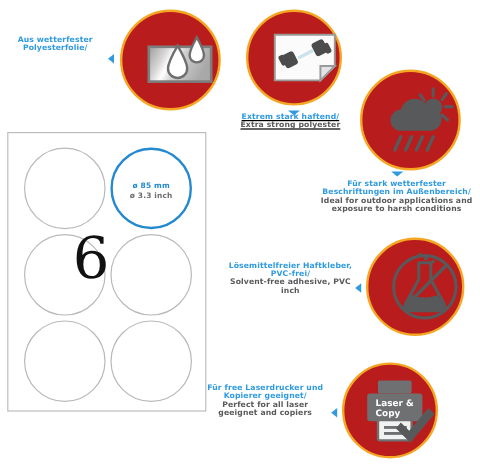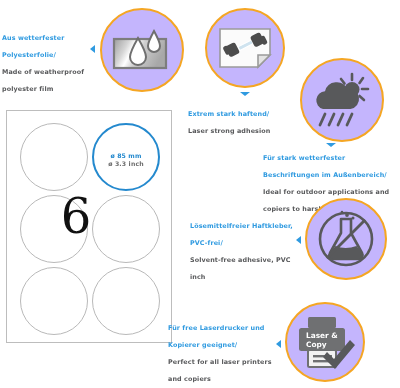--- a/index.html
+++ b/index.html
@@ -65,33 +65,34 @@
     line-height: 48px;
     color: #111111;
     font-weight: 400;
   }
 
   
   .ring {
     position: absolute;
     border-radius: 50%;
     border: 2.5px solid #f5a623;
-    background: #c4b5fd;
+    background: #b91c1c;
     box-sizing: border-box;
     display: flex;
     align-items: center;
-    justify-content: center;
+    justify-content: flex-end;
   }
   .ring svg { display: block; }
 
   
   .caption {
     position: absolute;
+    text-align: center;
     font-size: 6.4px;
-    line-height: 17px;
+    line-height: 7px;
     letter-spacing: .1px;
   }
   .caption .de {
     color: #2f9ae0;
     font-weight: bold;
     display: block;
   }
   .caption .en {
     color: #58595b;
     font-weight: bold;
@@ -148,44 +149,43 @@
         </defs>
         <rect x="2" y="13" width="52" height="29" fill="url(#filmGrad)" stroke="#7d7d7d" stroke-width="2.2"></rect>
         <path d="M26 12 C26 12, 18 26, 18 31 a8 8 0 0 0 16 0 c0 -5 -8 -19 -8 -19 z" fill="#ffffff" stroke="#6f6f6f" stroke-width="2"></path>
         <path d="M42 5 C42 5, 36 16, 36 20 a6 6 0 0 0 12 0 c0 -4 -6 -15 -6 -15 z" fill="#ffffff" stroke="#6f6f6f" stroke-width="2"></path>
       </svg>
     </span>
   </div>
   <div class="abs arrow left" style="left:90px; top:45px;"></div>
   <div class="abs caption" style="left:2px; top:30px; width:88px;">
     <span class="de">Aus wetterfester Polyesterfolie/</span>
-    <span class="en">Made of weatherproof polyester film</span>
   </div>
 
   <div class="abs ring" style="left:205px; top:8px; width:80px; height:80px;">
     <span>
       <svg width="58" height="50" viewBox="0 0 58 50">
         <path d="M4 6 h50 v26 l-12 12 h-38 z" fill="#fbfbfb" stroke="#9a9a9a" stroke-width="1.6"></path>
         <path d="M54 32 l-12 12 v-12 z" fill="#e3e3e3" stroke="#9a9a9a" stroke-width="1.6"></path>
         <g stroke="#ffffff" stroke-width="1">
           <rect x="22" y="20.5" width="15" height="4" rx="1" fill="#cfe3ef" transform="rotate(-27 29 22)"></rect>
         </g>
         <g fill="#4c4c4c">
           <rect x="11" y="21" width="11" height="12" rx="2.5" transform="rotate(-27 16 27)"></rect>
           <rect x="8" y="23" width="5" height="9" rx="2" transform="rotate(-27 10 27)"></rect>
           <rect x="36" y="11" width="11" height="12" rx="2.5" transform="rotate(-27 41 17)"></rect>
           <rect x="45" y="13" width="5" height="9" rx="2" transform="rotate(-27 47 17)"></rect>
         </g>
       </svg>
     </span>
   </div>
   <div class="abs arrow down" style="left:240px; top:92px;"></div>
-  <div class="abs caption" style="left:188px; top:106px; width:108px;">
+  <div class="abs caption" style="left:188px; top:94px; width:108px;text-decoration:underline;">
     <span class="de">Extrem stark haftend/</span>
-    <span class="en">Laser strong adhesion</span>
+    <span class="en">Extra strong polyester</span>
   </div>
 
   <div class="abs ring" style="left:300px; top:58px; width:84px; height:84px;">
     <span>
       <svg width="62" height="58" viewBox="0 0 62 58">
         <g stroke="#58595b" stroke-width="2.6" stroke-linecap="round">
           <line x1="41" y1="3" x2="41" y2="9"></line>
           <line x1="52" y1="7" x2="48.5" y2="12"></line>
           <line x1="57" y1="18" x2="51" y2="18"></line>
           <line x1="53" y1="29" x2="48.5" y2="25"></line>
@@ -199,21 +199,21 @@
           <line x1="23" y1="43" x2="18" y2="54"></line>
           <line x1="32" y1="43" x2="27" y2="54"></line>
           <line x1="41" y1="43" x2="36" y2="54"></line>
         </g>
       </svg>
     </span>
   </div>
   <div class="abs arrow down" style="left:326px; top:143px;"></div>
   <div class="abs caption" style="left:263px; top:150px; width:135px;">
     <span class="de">Für stark wetterfester Beschriftungen im Außenbereich/</span>
-    <span class="en">Ideal for outdoor applications and copiers to harsh conditions</span>
+    <span class="en">Ideal for outdoor applications and exposure to harsh conditions</span>
   </div>
 
   <div class="abs ring" style="left:305px; top:198px; width:82px; height:82px;">
     <span>
       <svg width="62" height="62" viewBox="0 0 62 62">
         <circle cx="31" cy="31" r="26" fill="none" stroke="#58595b" stroke-width="2.6"></circle>
         <path d="M26 11 h10 v14 l11 20 a4 4 0 0 1 -3.5 6 h-25 a4 4 0 0 1 -3.5 -6 l11 -20 z" fill="none" stroke="#58595b" stroke-width="2.6" stroke-linejoin="round"></path>
         <path d="M20.5 38 q10 4 21 0 l5.5 7 a4 4 0 0 1 -3.5 6 h-25 a4 4 0 0 1 -3.5 -6 z" fill="#58595b"></path>
         <circle cx="32" cy="7" r="1.9" fill="#58595b"></circle>
         <circle cx="38" cy="10" r="1.5" fill="#58595b"></circle>
@@ -238,16 +238,16 @@
         <rect x="19" y="46" width="19" height="2.4" fill="#6f7072"></rect>
         <text x="12" y="24" font-family="DejaVu Sans, sans-serif" font-size="7.4" font-weight="bold" fill="#ffffff">Laser &amp;</text>
         <text x="12" y="33" font-family="DejaVu Sans, sans-serif" font-size="7.4" font-weight="bold" fill="#ffffff">Copy</text>
         <path d="M33 38 l7 7 l16 -19 l5 5 l-20 24 l-12 -12 z" fill="#58595b"></path>
       </svg>
     </span>
   </div>
   <div class="abs arrow left" style="left:276px; top:340px;"></div>
   <div class="abs caption" style="left:168px; top:320px; width:106px;">
     <span class="de">Für free Laserdrucker und Kopierer geeignet/</span>
-    <span class="en">Perfect for all laser printers and copiers</span>
+    <span class="en">Perfect for all laser geeignet and copiers</span>
   </div>
 
 </div>
 
 </body></html>

